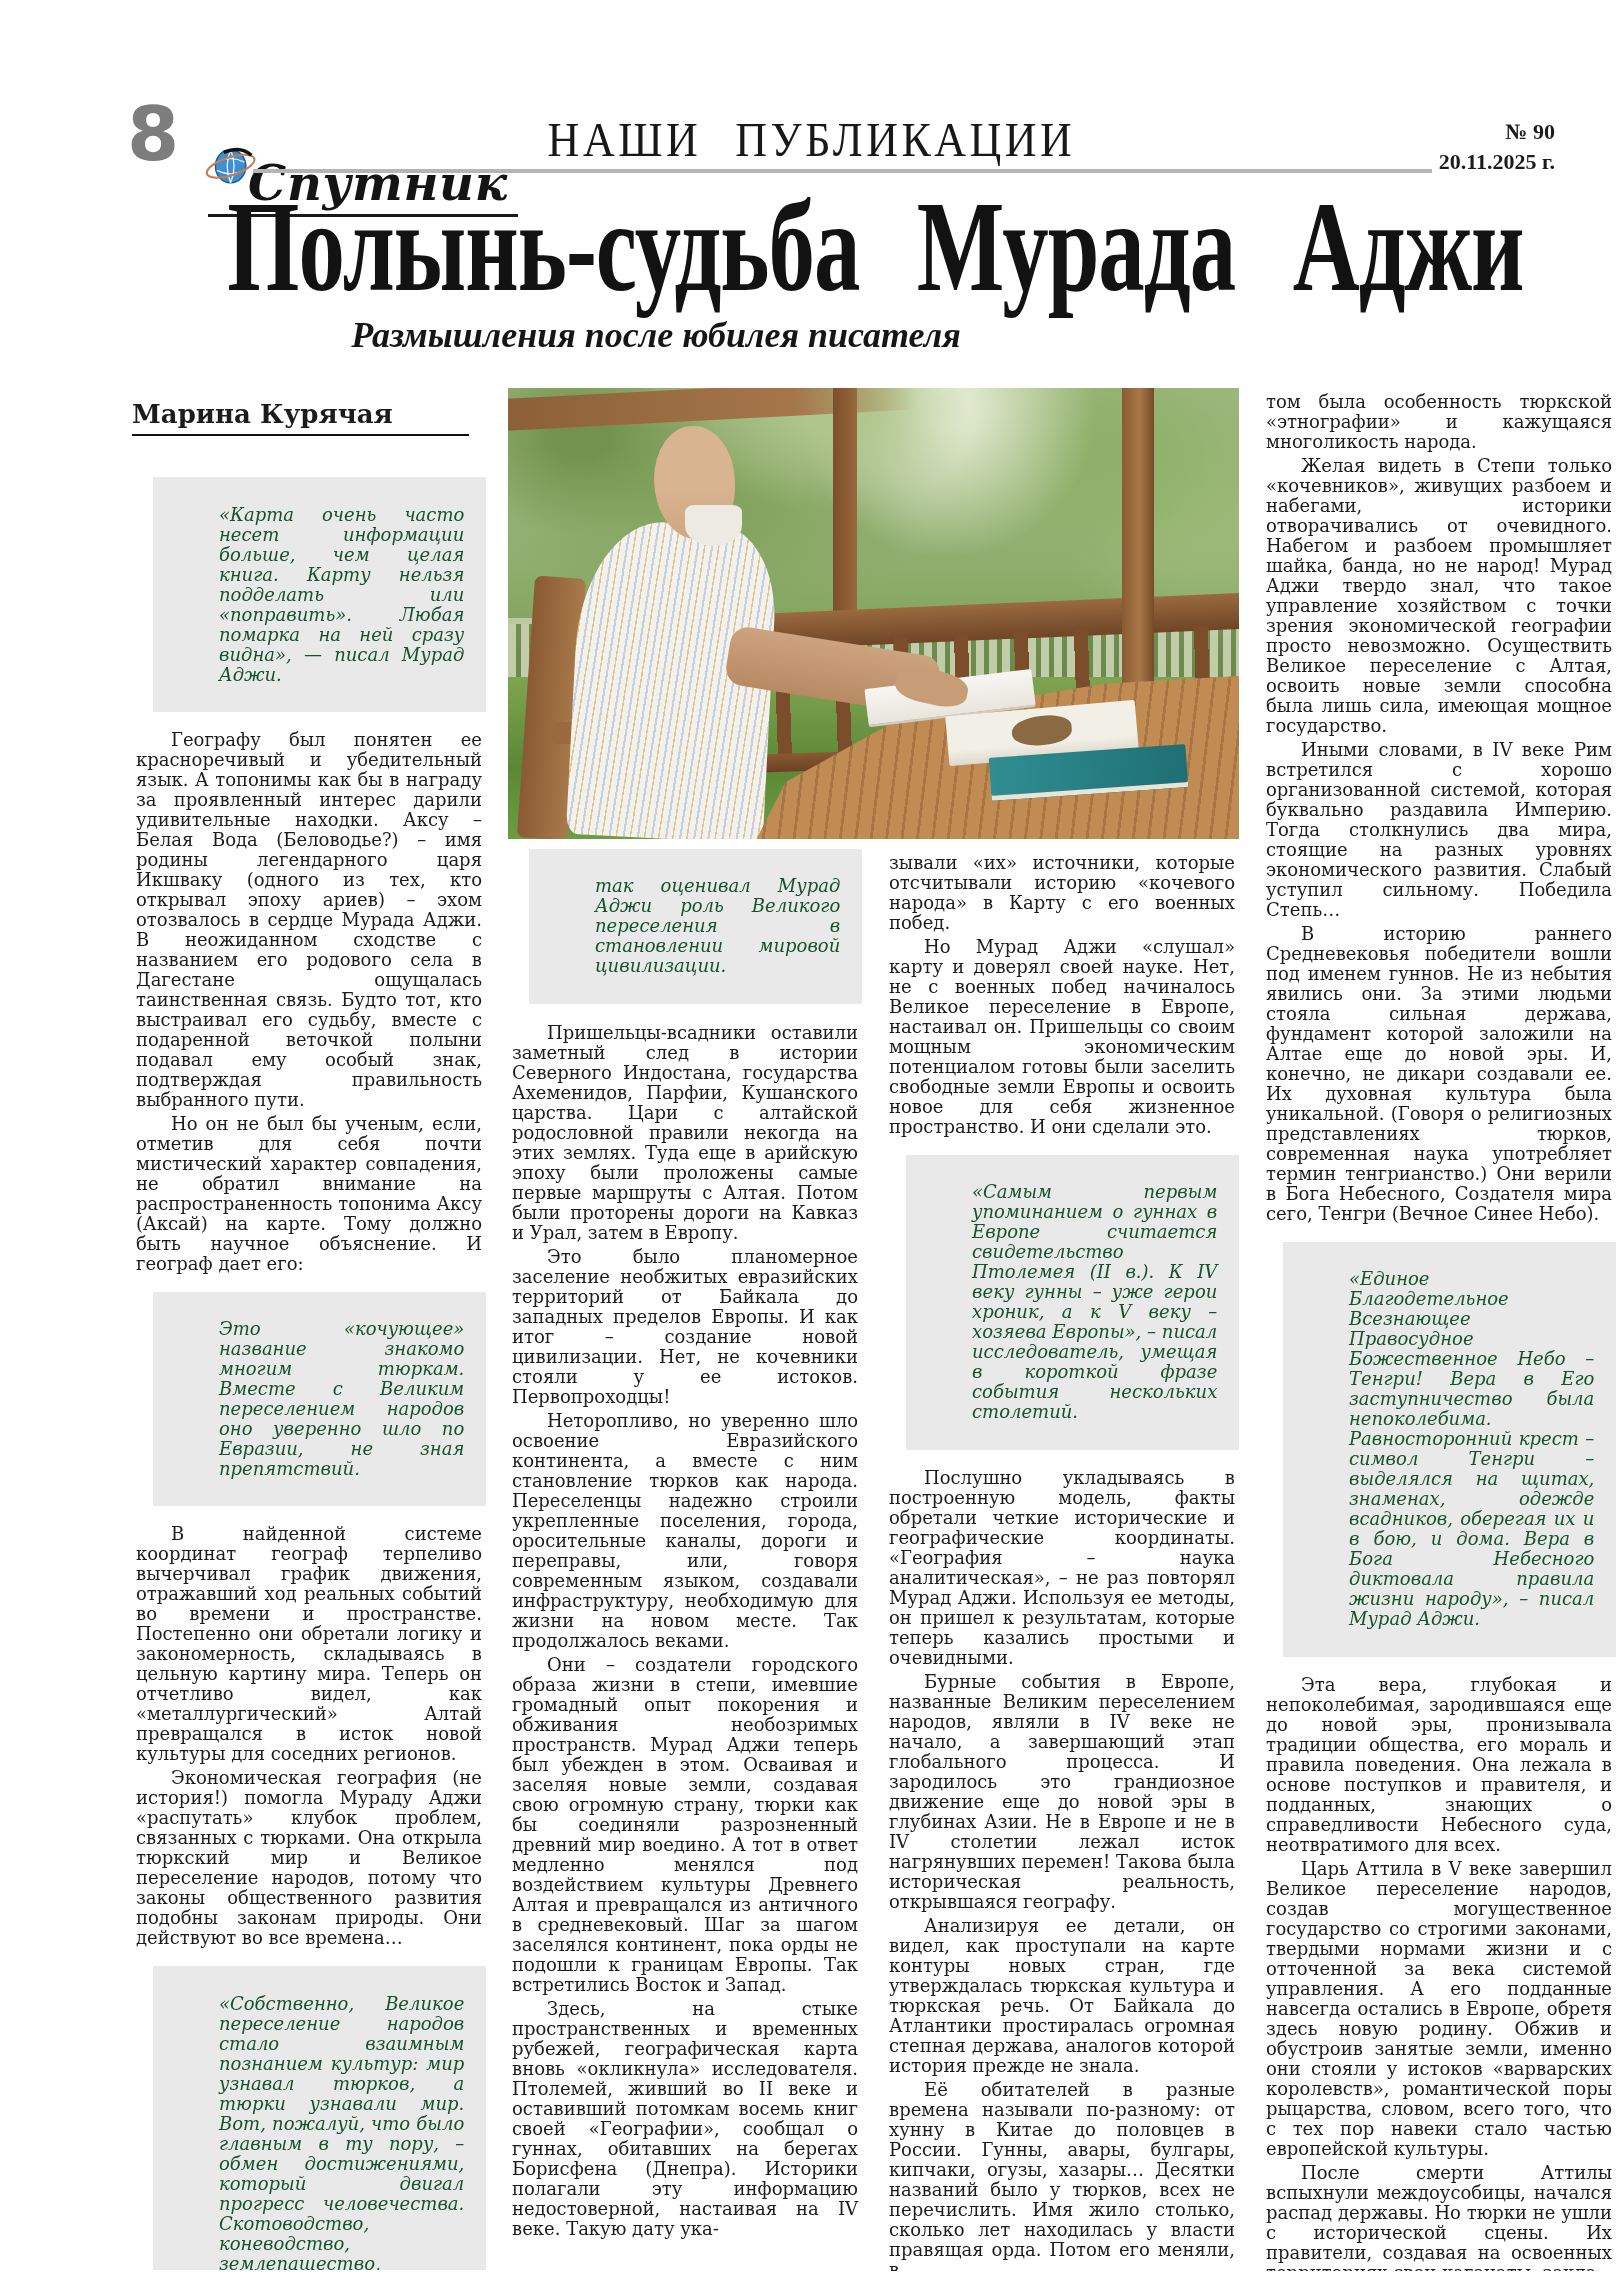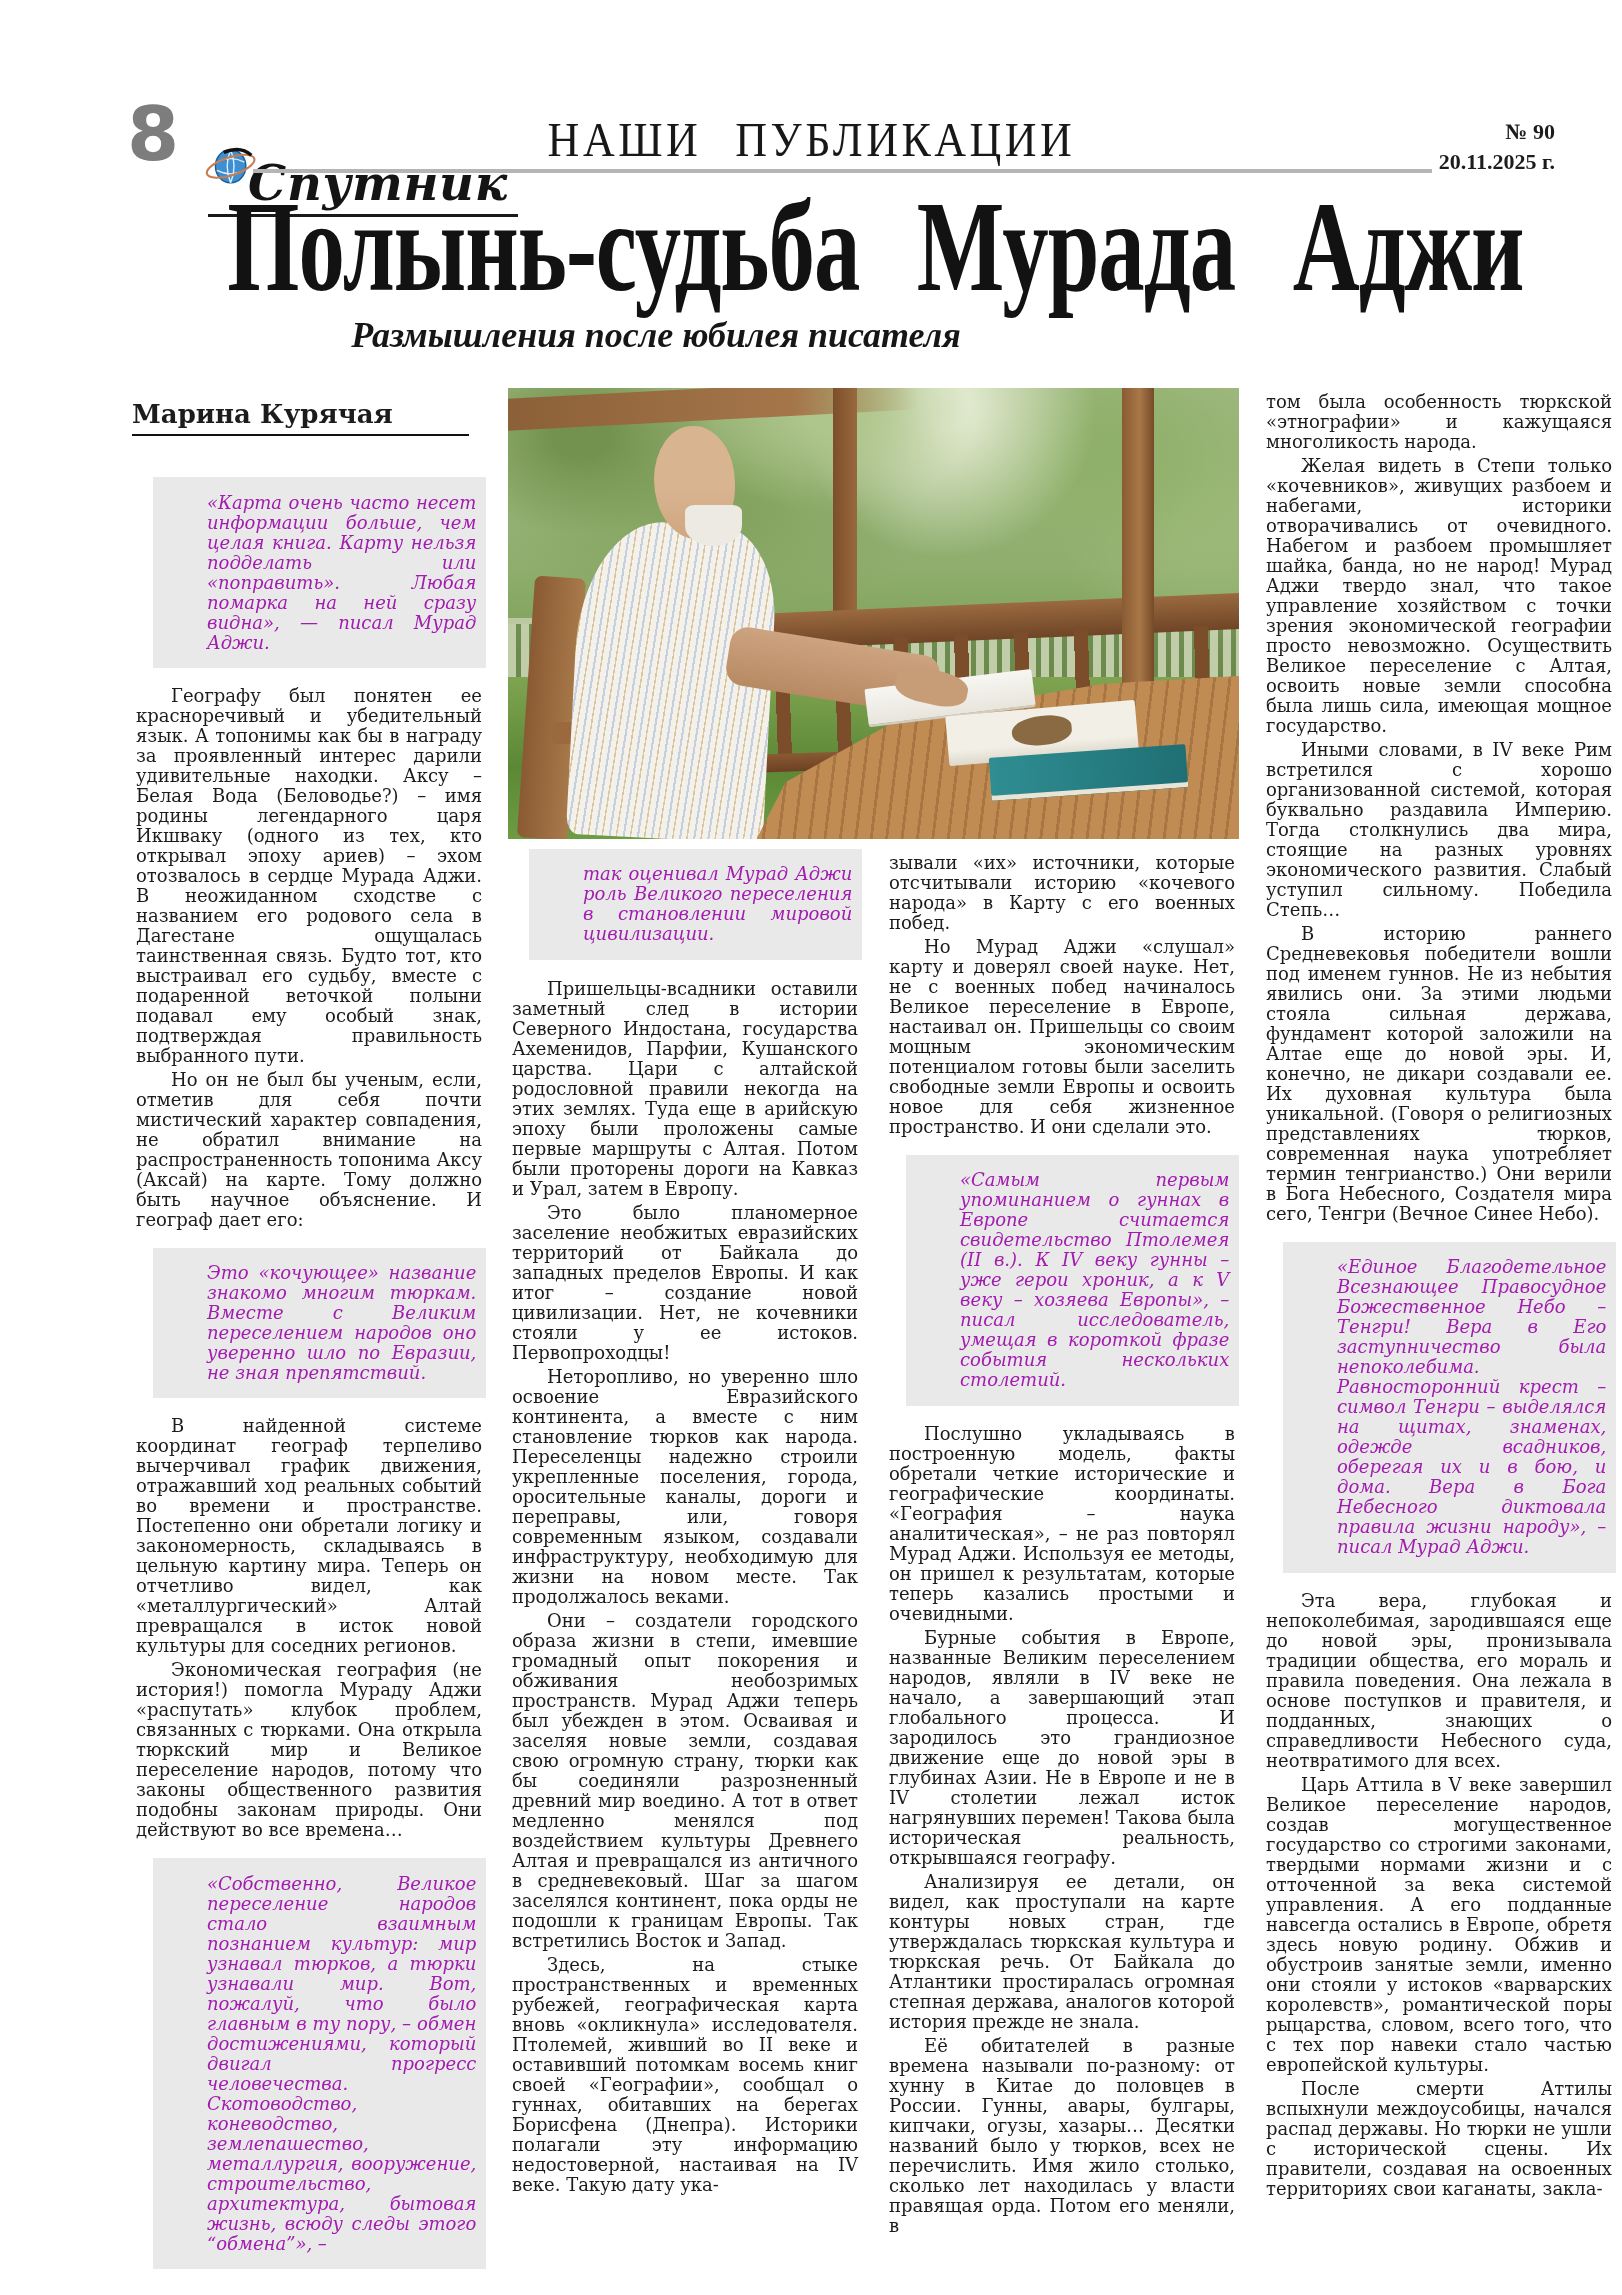--- a/index.html
+++ b/index.html
@@ -32,21 +32,21 @@
   .col1{left:132px;top:404px;max-height:1866px;overflow:hidden;}
   .col2{left:508px;top:849px;max-height:1422px;overflow:hidden;}
   .col3{left:885px;top:849px;max-height:1422px;overflow:hidden;}
   .col4{left:1262px;top:388px;max-height:1883px;overflow:hidden;}
   .para{margin:4px;text-indent:35px;}
   .para.noind{text-indent:0;}
   .byline{font-family:"DejaVu Serif",serif;font-weight:bold;font-size:26px;
           border-bottom:2.8px solid #111;display:inline-block;padding:0 76px 9.7px 0;margin-bottom:23.6px;}
   .contnote{font-style:italic;font-size:23.6px;line-height:36px;margin-bottom:28px;}
   .qbox{background:#e9e9e9;margin:18px 0 18px 21px;padding:15.3px 9.7px 15.3px 54px;}
-  .qbox p{margin:0;font-style:italic;color:#a21caf;text-align:justify;}
+  .qbox p{margin:12px;font-style:italic;color:#14532d;text-align:justify;}
   .capbox{margin-top:0;margin-bottom:19.4px;}
   
   .photo{position:absolute;left:508px;top:388px;width:731px;height:451px;overflow:hidden;
          background:linear-gradient(180deg,#9db77c 0%,#8fae6e 40%,#7ba055 60%,#679344 100%);}
   .ph{position:absolute;}
   .ph-foliage{inset:0 0 28% 0;background:
      radial-gradient(ellipse 194px 139px at 10% 15%,#74924f 15%,transparent 70%),
      radial-gradient(ellipse 208px 139px at 44% 8%,#aec58b 10%,transparent 70%),
      radial-gradient(circle at 60% 6%,#e2ead0 4%,transparent 28%),
      radial-gradient(ellipse 236px 160px at 80% 20%,#8fb06a 15%,transparent 70%),

